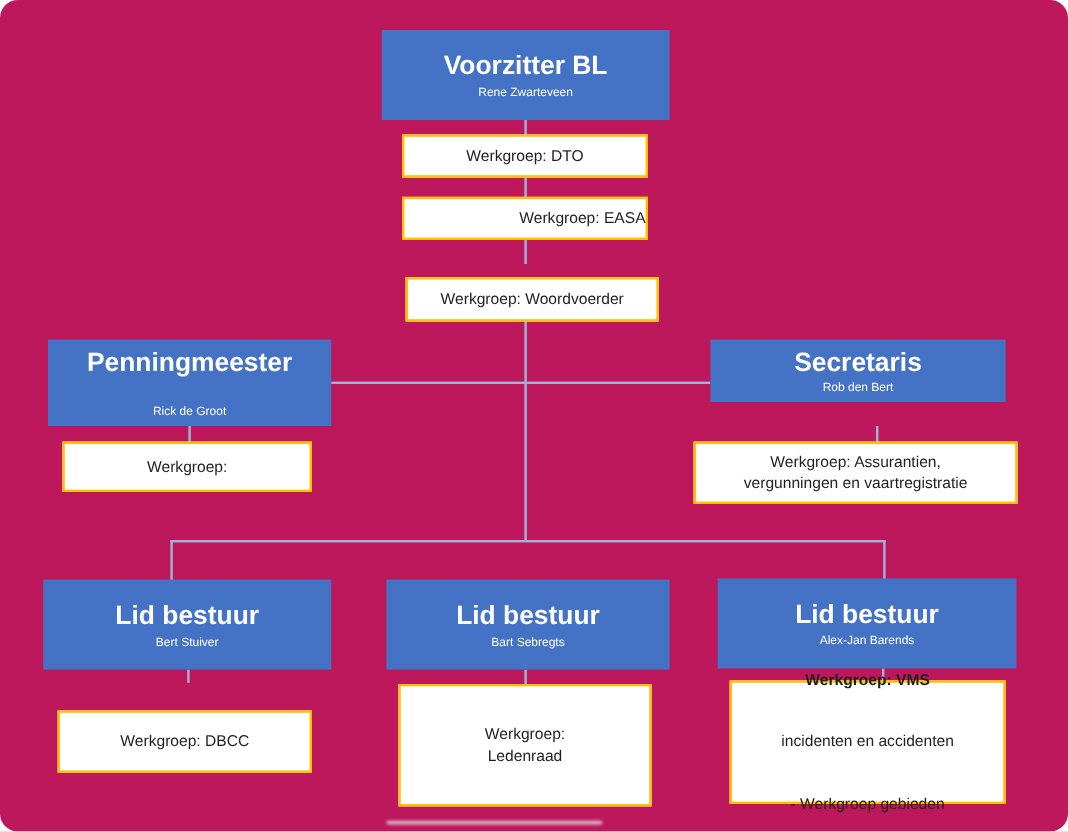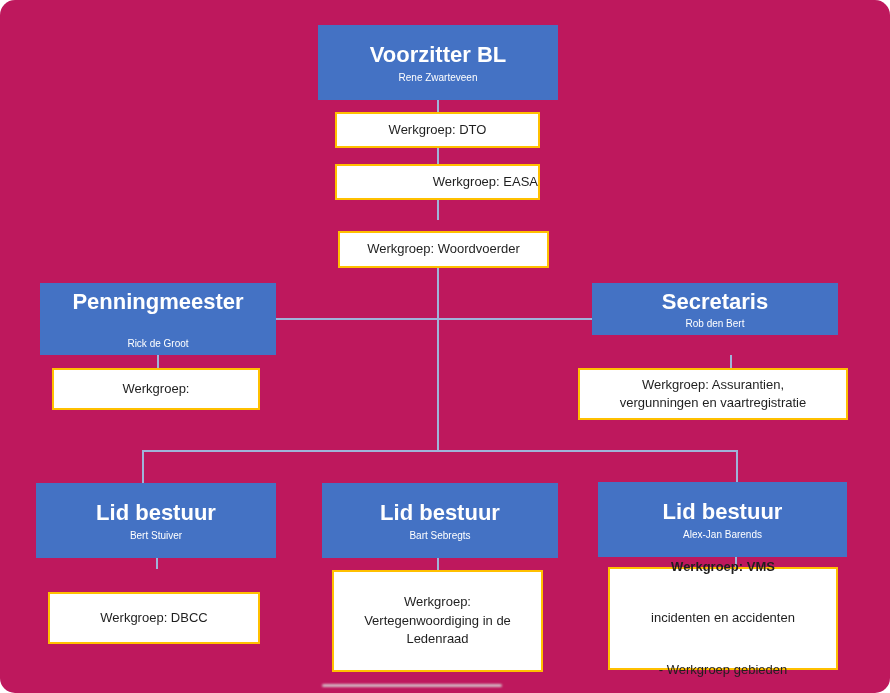--- a/index.html
+++ b/index.html
@@ -94,21 +94,20 @@
   <div class="wgbox" style="left:48px; top:568px; width:212px; height:52px;margin-top:24px;">
     <span class="wg-line">Werkgroep: DBCC</span>
   </div>
 
   <div class="bluebox" style="left:322px; top:483px; width:236px; height:75px;">
     <div class="title">Lid bestuur</div>
     <div class="name">Bart Sebregts</div>
   </div>
   <div class="wgbox" style="left:332px; top:570px; width:211px; height:102px;">
     <span class="wg-line">Werkgroep:</span>
-    <span class="wg-line">Vertegenwoordiging in de</span>
     <span class="wg-line">Ledenraad</span>
   </div>
 
   <div class="bluebox" style="left:598px; top:482px; width:249px; height:75px;">
     <div class="title">Lid bestuur</div>
     <div class="name">Alex-Jan Barends</div>
   </div>
   <div class="wgbox" style="left:608px; top:567px; width:230px; height:103px;gap:33px;">
     <span class="wg-line wg-title-bold">Werkgroep: VMS</span>
     <span class="wg-line">incidenten en accidenten</span>

